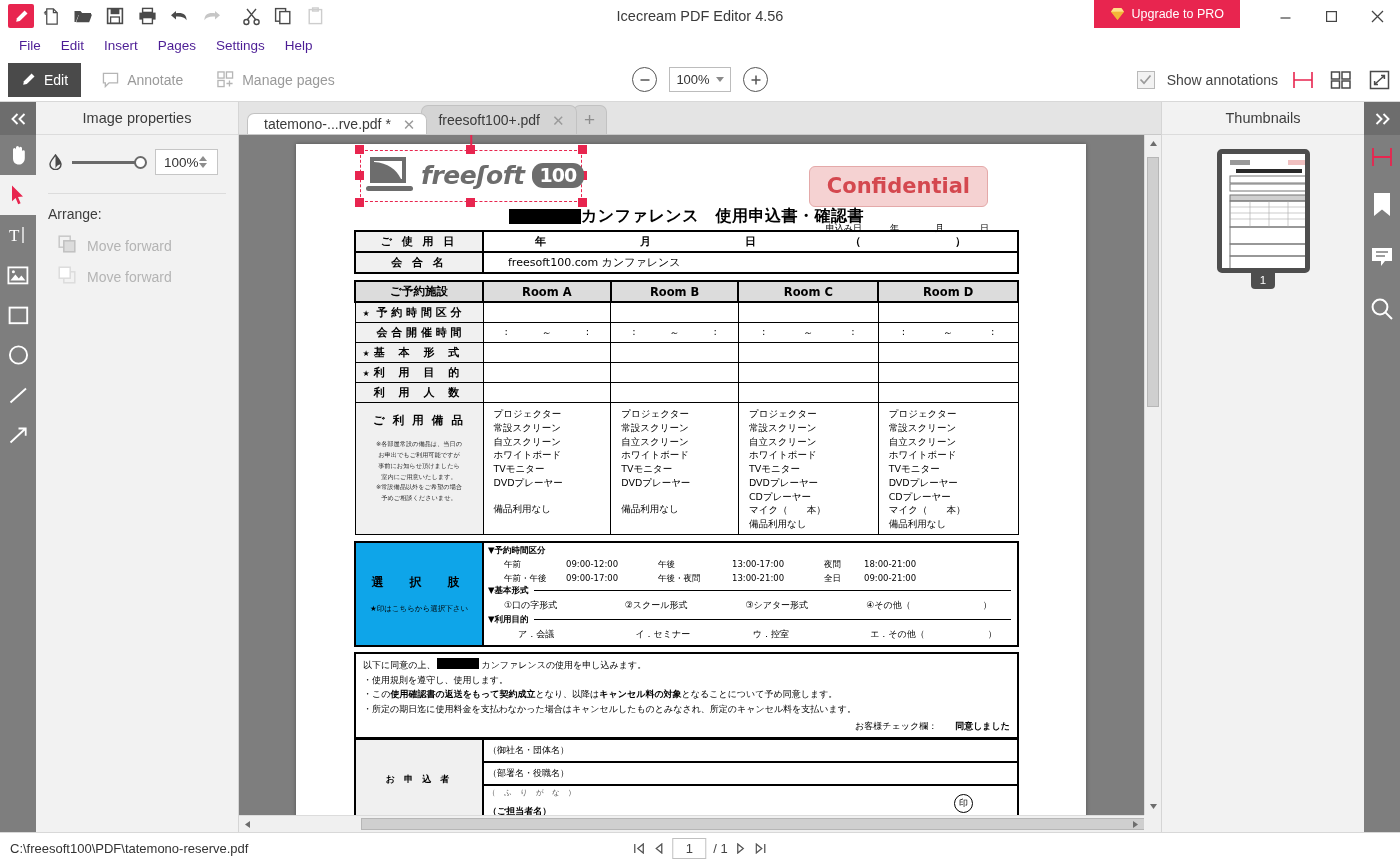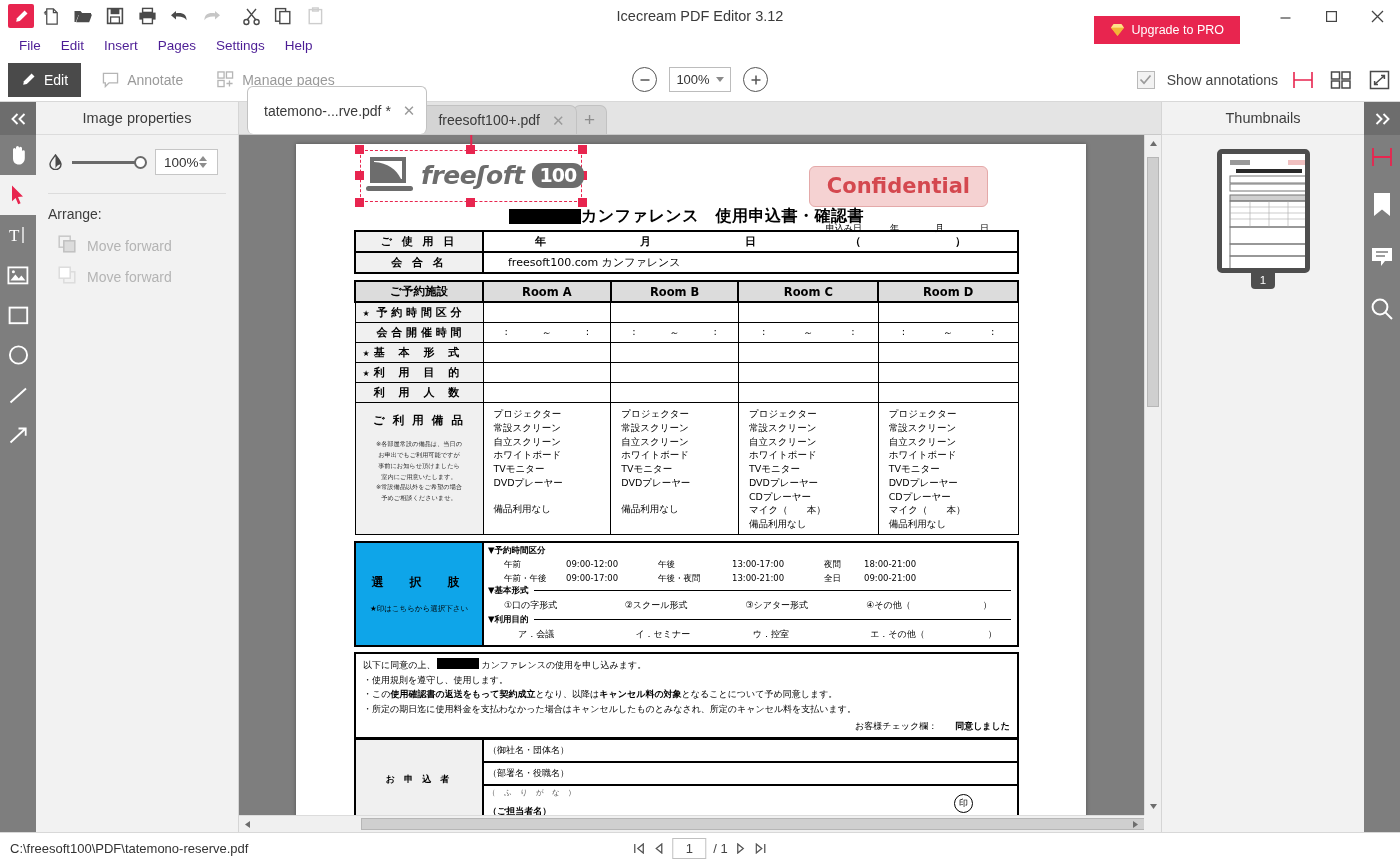--- a/index.html
+++ b/index.html
@@ -20,21 +20,21 @@
   .tb-btn {
     width: 30px; height: 28px; display: flex; align-items: center; justify-content: center;
     cursor: default;
   }
   .tb-btn.accent { background: #e8254f; border-radius: 2px; width: 26px; height: 24px; }
   .apptitle {
     position: absolute; left: 0; right: 0; text-align: center;
     font-size: 14.5px; color: #3a3a3a; pointer-events: none;
   }
   .upgrade {
-    position: absolute; right: 160px; top: 16px; height: 28px;
+    position: absolute; right: 160px; top: 0; height: 28px;
     background: #e8254f; color: #fff; font-size: 12.5px;
     display: flex; align-items: center; gap: 7px; padding: 0 16px;
     white-space: nowrap;
   }
   .wbtns { position: absolute; right: 0; top: 0; height: 32px; display: flex; }
   .wbtn { width: 46px; height: 32px; display: flex; align-items: center; justify-content: center; color: #444; }
 
   
   .menubar {
     height: 26px; flex: 0 0 26px; display: flex; align-items: center;
@@ -126,21 +126,21 @@
   .tabbar {
     height: 33px; flex: 0 0 33px; background: #e4e4e4; display: flex; align-items: flex-end;
     padding-left: 8px; border-bottom: 1px solid #c9c9c9;
   }
   .tab {
     height: 29px; display: flex; align-items: center; gap: 12px;
     padding: 0 11px 0 16px; font-size: 14px; color: #3a3a3a;
     background: #d4d4d4; border: 1px solid #c2c2c2; border-bottom: none;
     border-radius: 7px 7px 0 0; margin-right: -6px; position: relative;
   }
-  .tab.active { background: #fff; border-color: #c2c2c2; z-index: 3; height: 48px; border-radius: 6px; }
+  .tab.active { background: #fff; border-color: #c2c2c2; z-index: 3; height: 21px; }
   .tab .x { color: #9a9a9a; font-size: 15px; line-height: 1; }
   .tab-add {
     width: 34px; height: 29px; display: flex; align-items: center; justify-content: center;
     background: #d4d4d4; border: 1px solid #c2c2c2; border-bottom: none;
     border-radius: 7px 7px 0 0; color: #8d8d8d; font-size: 19px; margin-left: 2px;
   }
 
   .viewport { flex: 1; position: relative; background: #7e7e7e; overflow: hidden; }
   .page {
     position: absolute; left: 57px; top: 9px; width: 790px; height: 740px;
@@ -344,21 +344,21 @@
             <rect x="5.8" y="4.6" width="10" height="12" fill="#fff" stroke="#4a4a4a" stroke-width="1.4"></rect>
           </svg>
       </div>
       <div class="tb-btn">
         <svg width="17" height="18" viewBox="0 0 17 18">
             <rect x="2.2" y="2.6" width="12.4" height="14" fill="none" stroke="#cdcdcd" stroke-width="1.4"></rect>
             <rect x="5.6" y="1" width="5.6" height="3" fill="none" stroke="#cdcdcd" stroke-width="1.4"></rect>
           </svg>
       </div>
     </div>
-    <div class="apptitle">Icecream PDF Editor 3.12</div>
+    <div class="apptitle">Icecream PDF Editor 4.56</div>
     <div class="upgrade">
       <svg width="15" height="14" viewBox="0 0 16 15">
           <path d="M4 1h8l3 4-7 9-7-9z" fill="#f5c542"></path>
           <path d="M4 1l-3 4h14l-3-4z" fill="#ffe08a"></path>
           <path d="M8 14L1 5h14z" fill="#f0a830" opacity=".55"></path>
         </svg>
       <span>Upgrade to PRO</span>
     </div>
     <div class="wbtns">
       <div class="wbtn">

